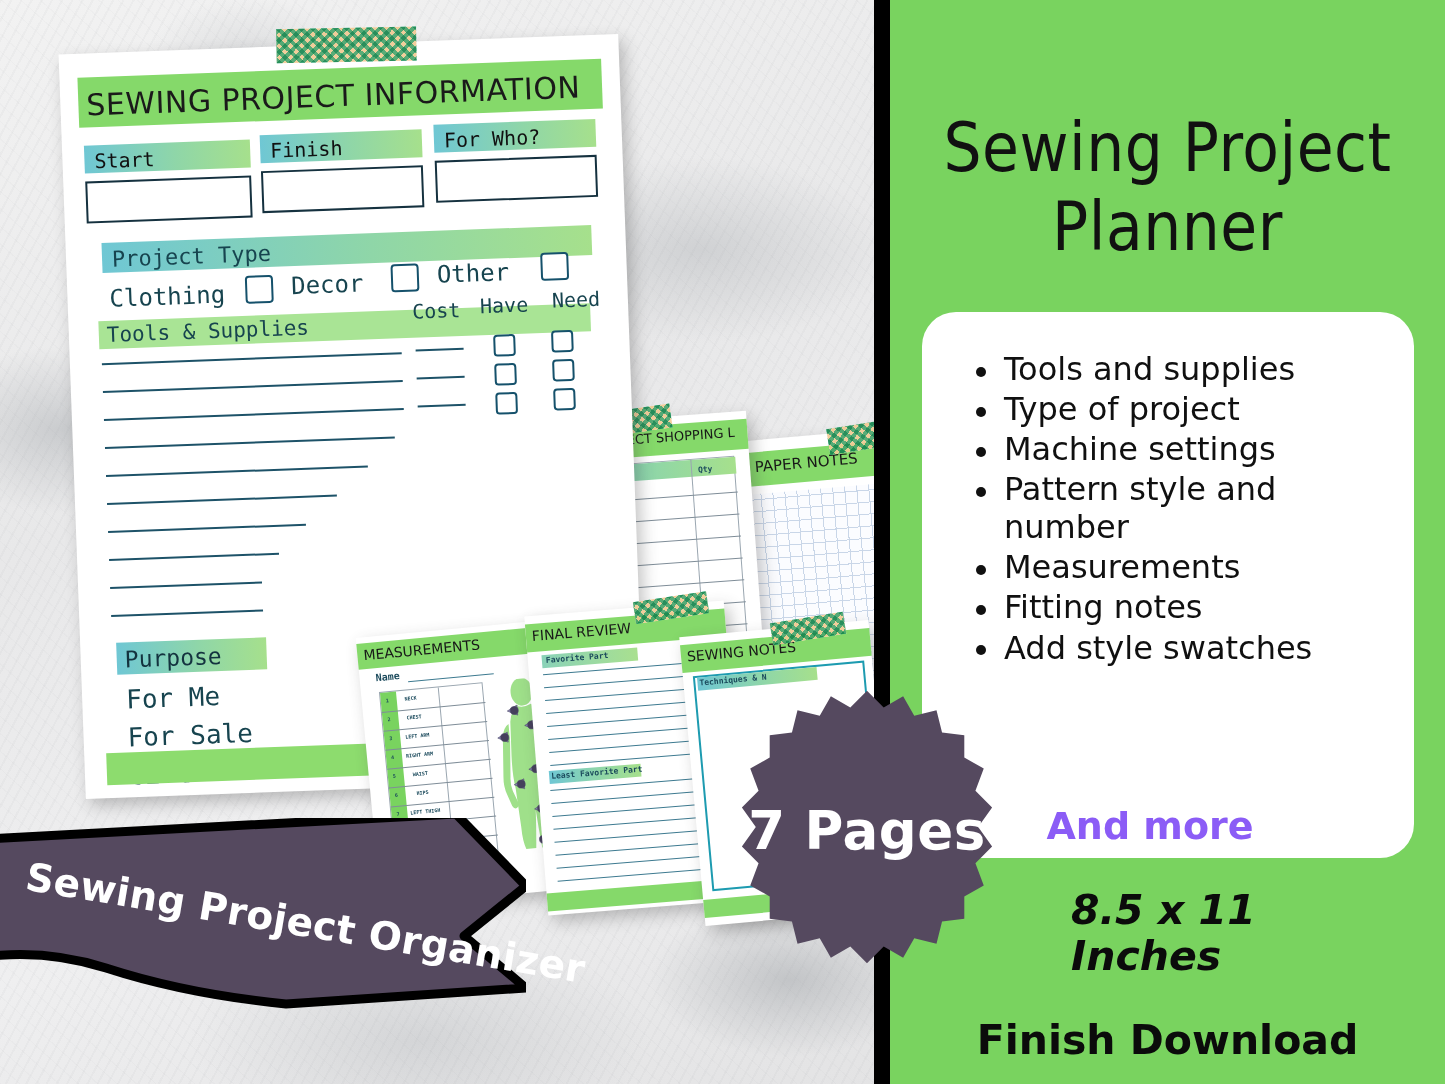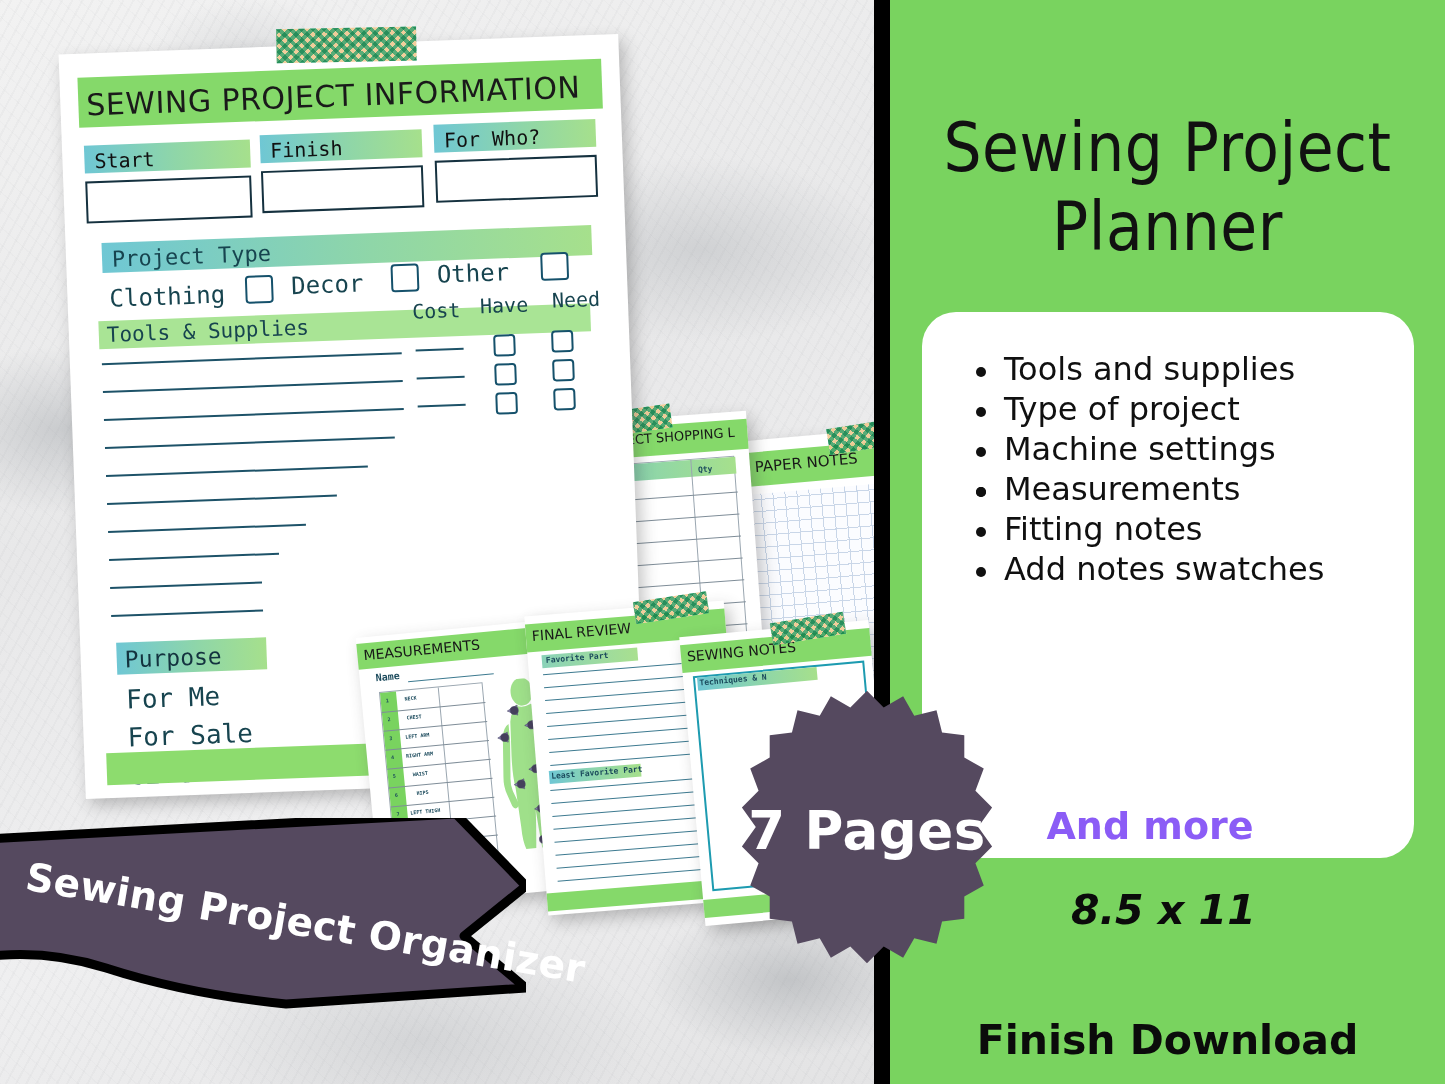--- a/index.html
+++ b/index.html
@@ -434,30 +434,31 @@
     <div class="title-head">
       <span class="l1">Sewing Project</span>
       <span class="l2">Planner</span>
     </div>
 
     <div class="feature-card">
       <ul class="feature-list">
         <li><span class="bul"></span><span>Tools and supplies</span></li>
         <li><span class="bul"></span><span>Type of project</span></li>
         <li><span class="bul"></span><span>Machine settings</span></li>
-        <li><span class="bul"></span></li>
+        <li><span class="bul"></span><span>Pattern style and number</span></li>
         <li><span class="bul"></span><span>Measurements</span></li>
         <li><span class="bul"></span><span>Fitting notes</span></li>
-        <li><span class="bul"></span><span>Add notes swatches</span></li>
+        <li><span class="bul"></span><span>Add style swatches</span></li>
       </ul>
       <div class="andmore">And more</div>
     </div>
 
     <div class="size-text">
       <span>8.5 x 11</span><br>
+      <span>Inches</span>
     </div>
 
     <div class="instant">Finish Download</div>
   </div>
 
   <div class="badge">
     <svg width="290" height="278" viewBox="0 0 100 100">
       <polygon fill="#55495f" points="50,1 56,7 63,3 67,10 75,8 77,16 85,17 85,25 92,29 89,37 95,43 90,50 95,57 89,63 92,71 85,75 85,83 77,84 75,92 67,90 63,97 56,93 50,99 44,93 37,97 33,90 25,92 23,84 15,83 15,75 8,71 11,63 5,57 10,50 5,43 11,37 8,29 15,25 15,17 23,16 25,8 33,10 37,3 44,7"></polygon>
     </svg>
     <div class="lab">7 Pages</div>

